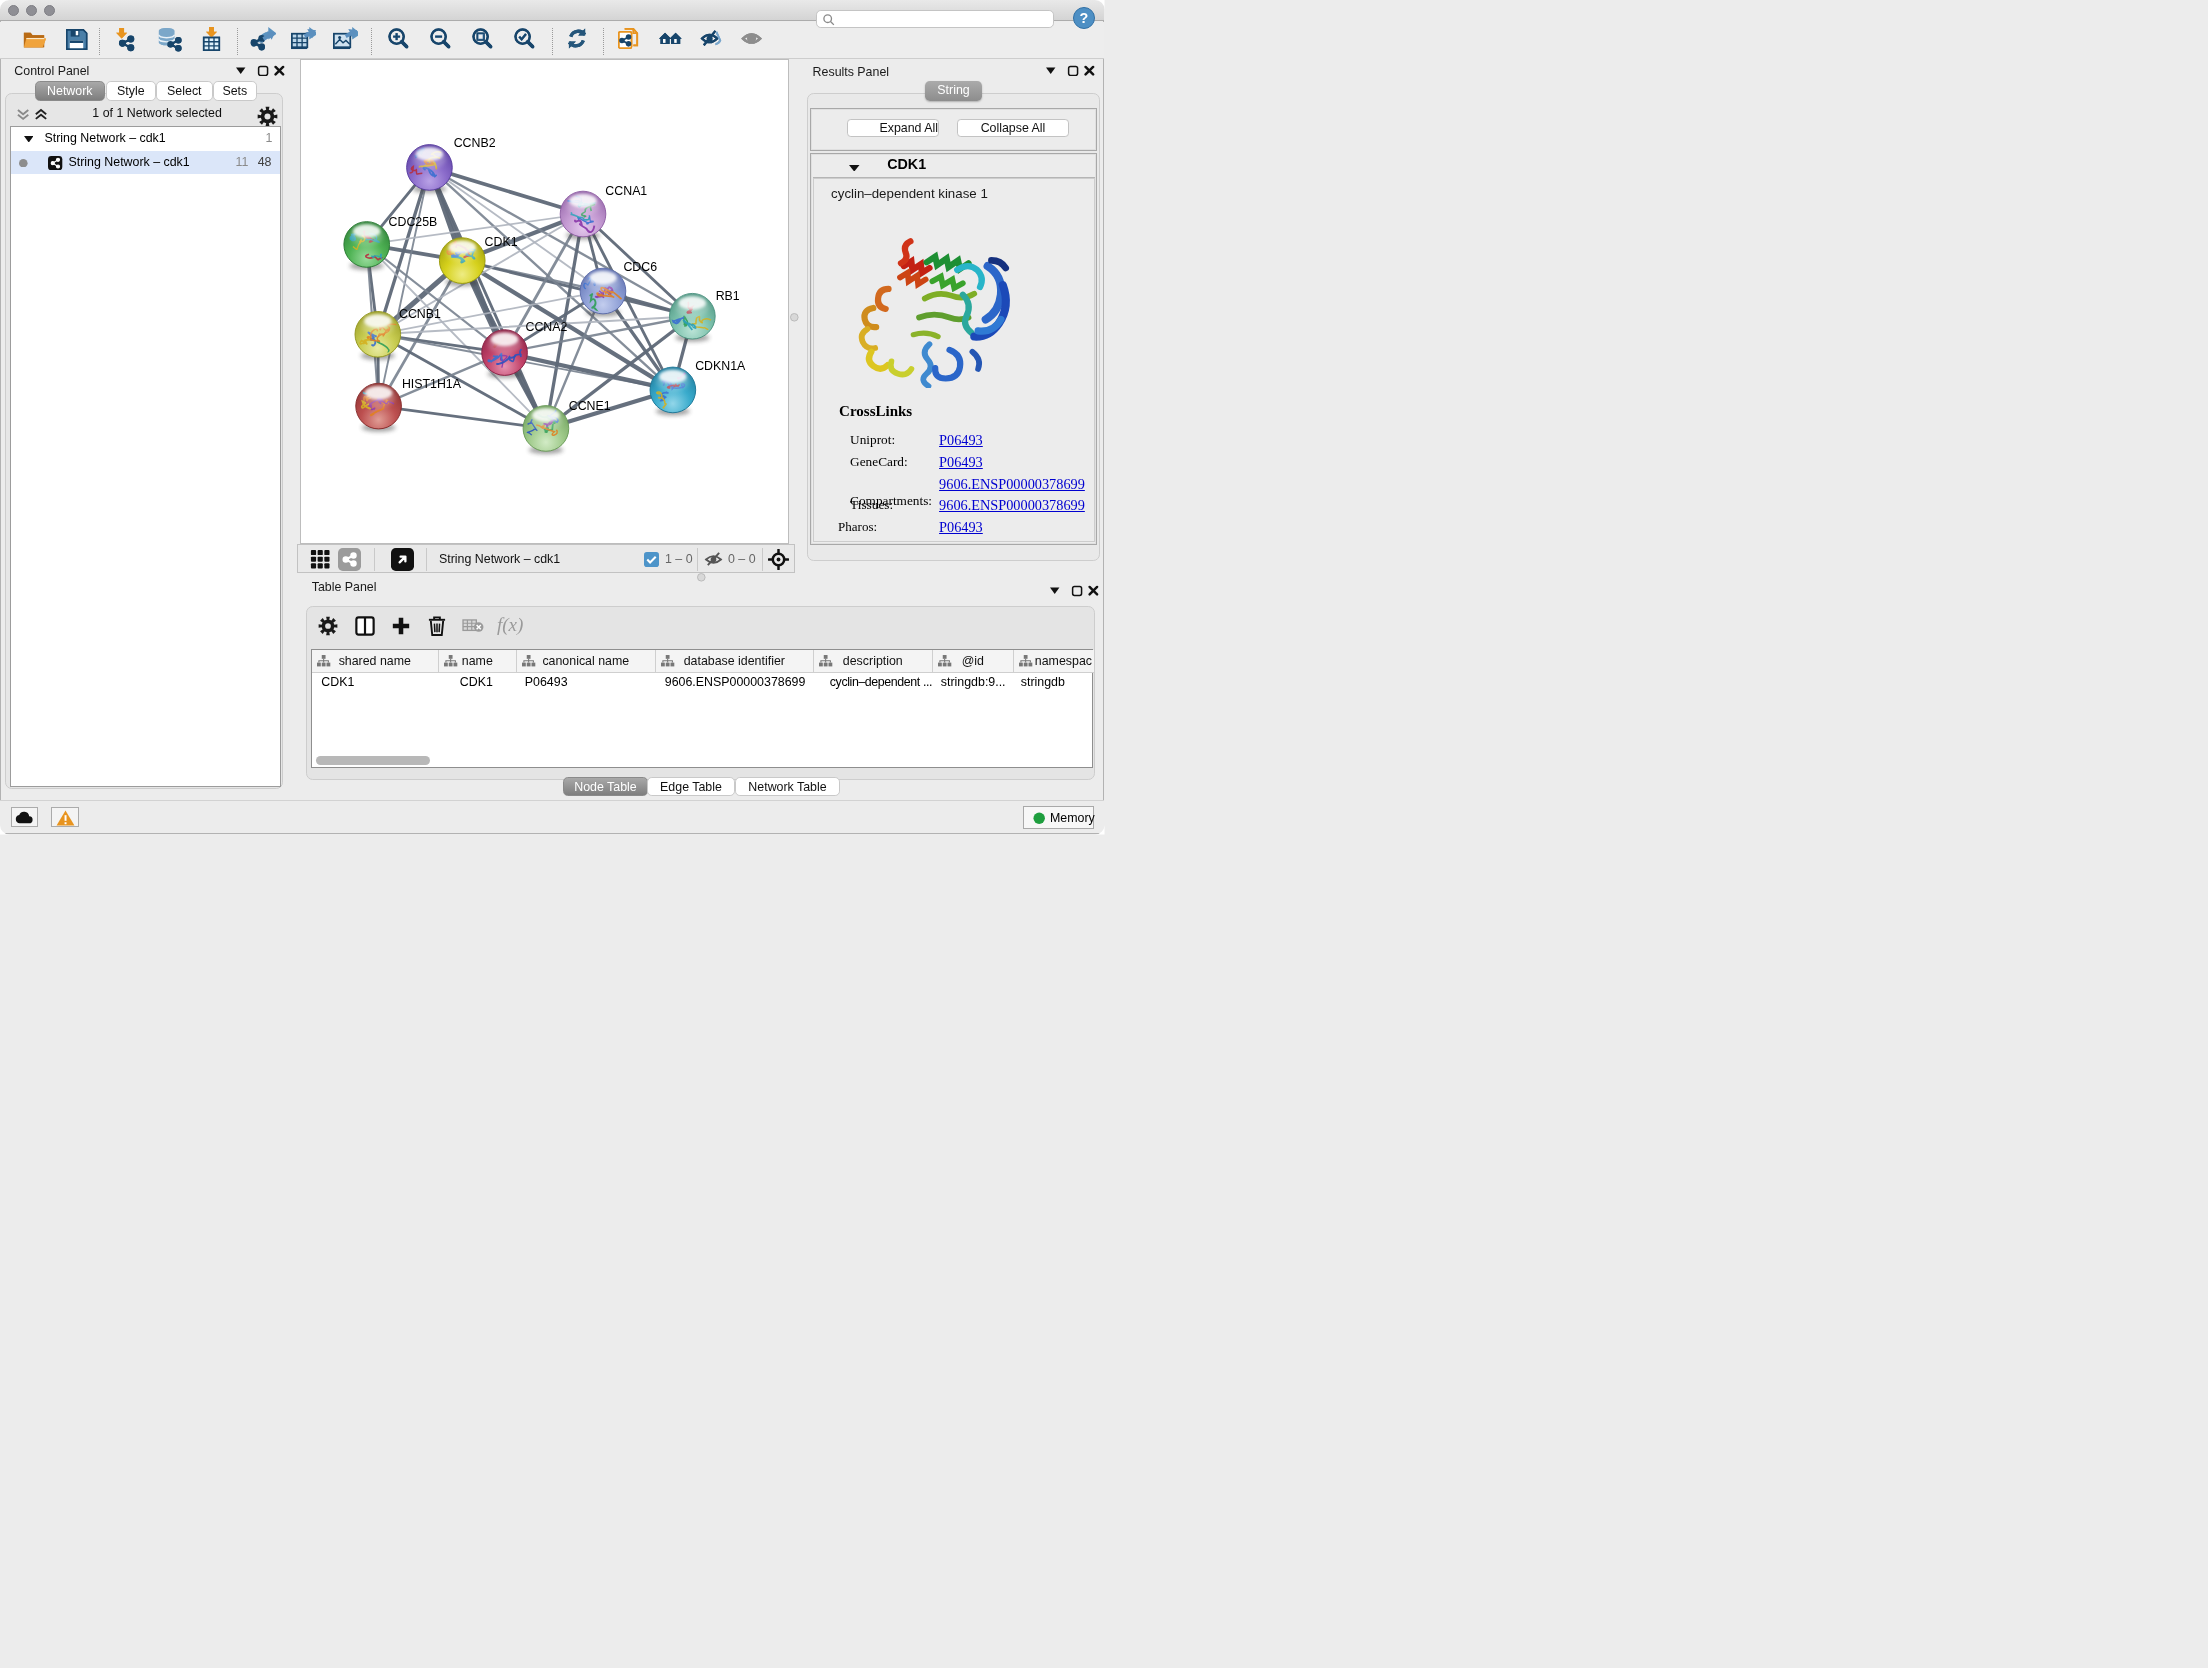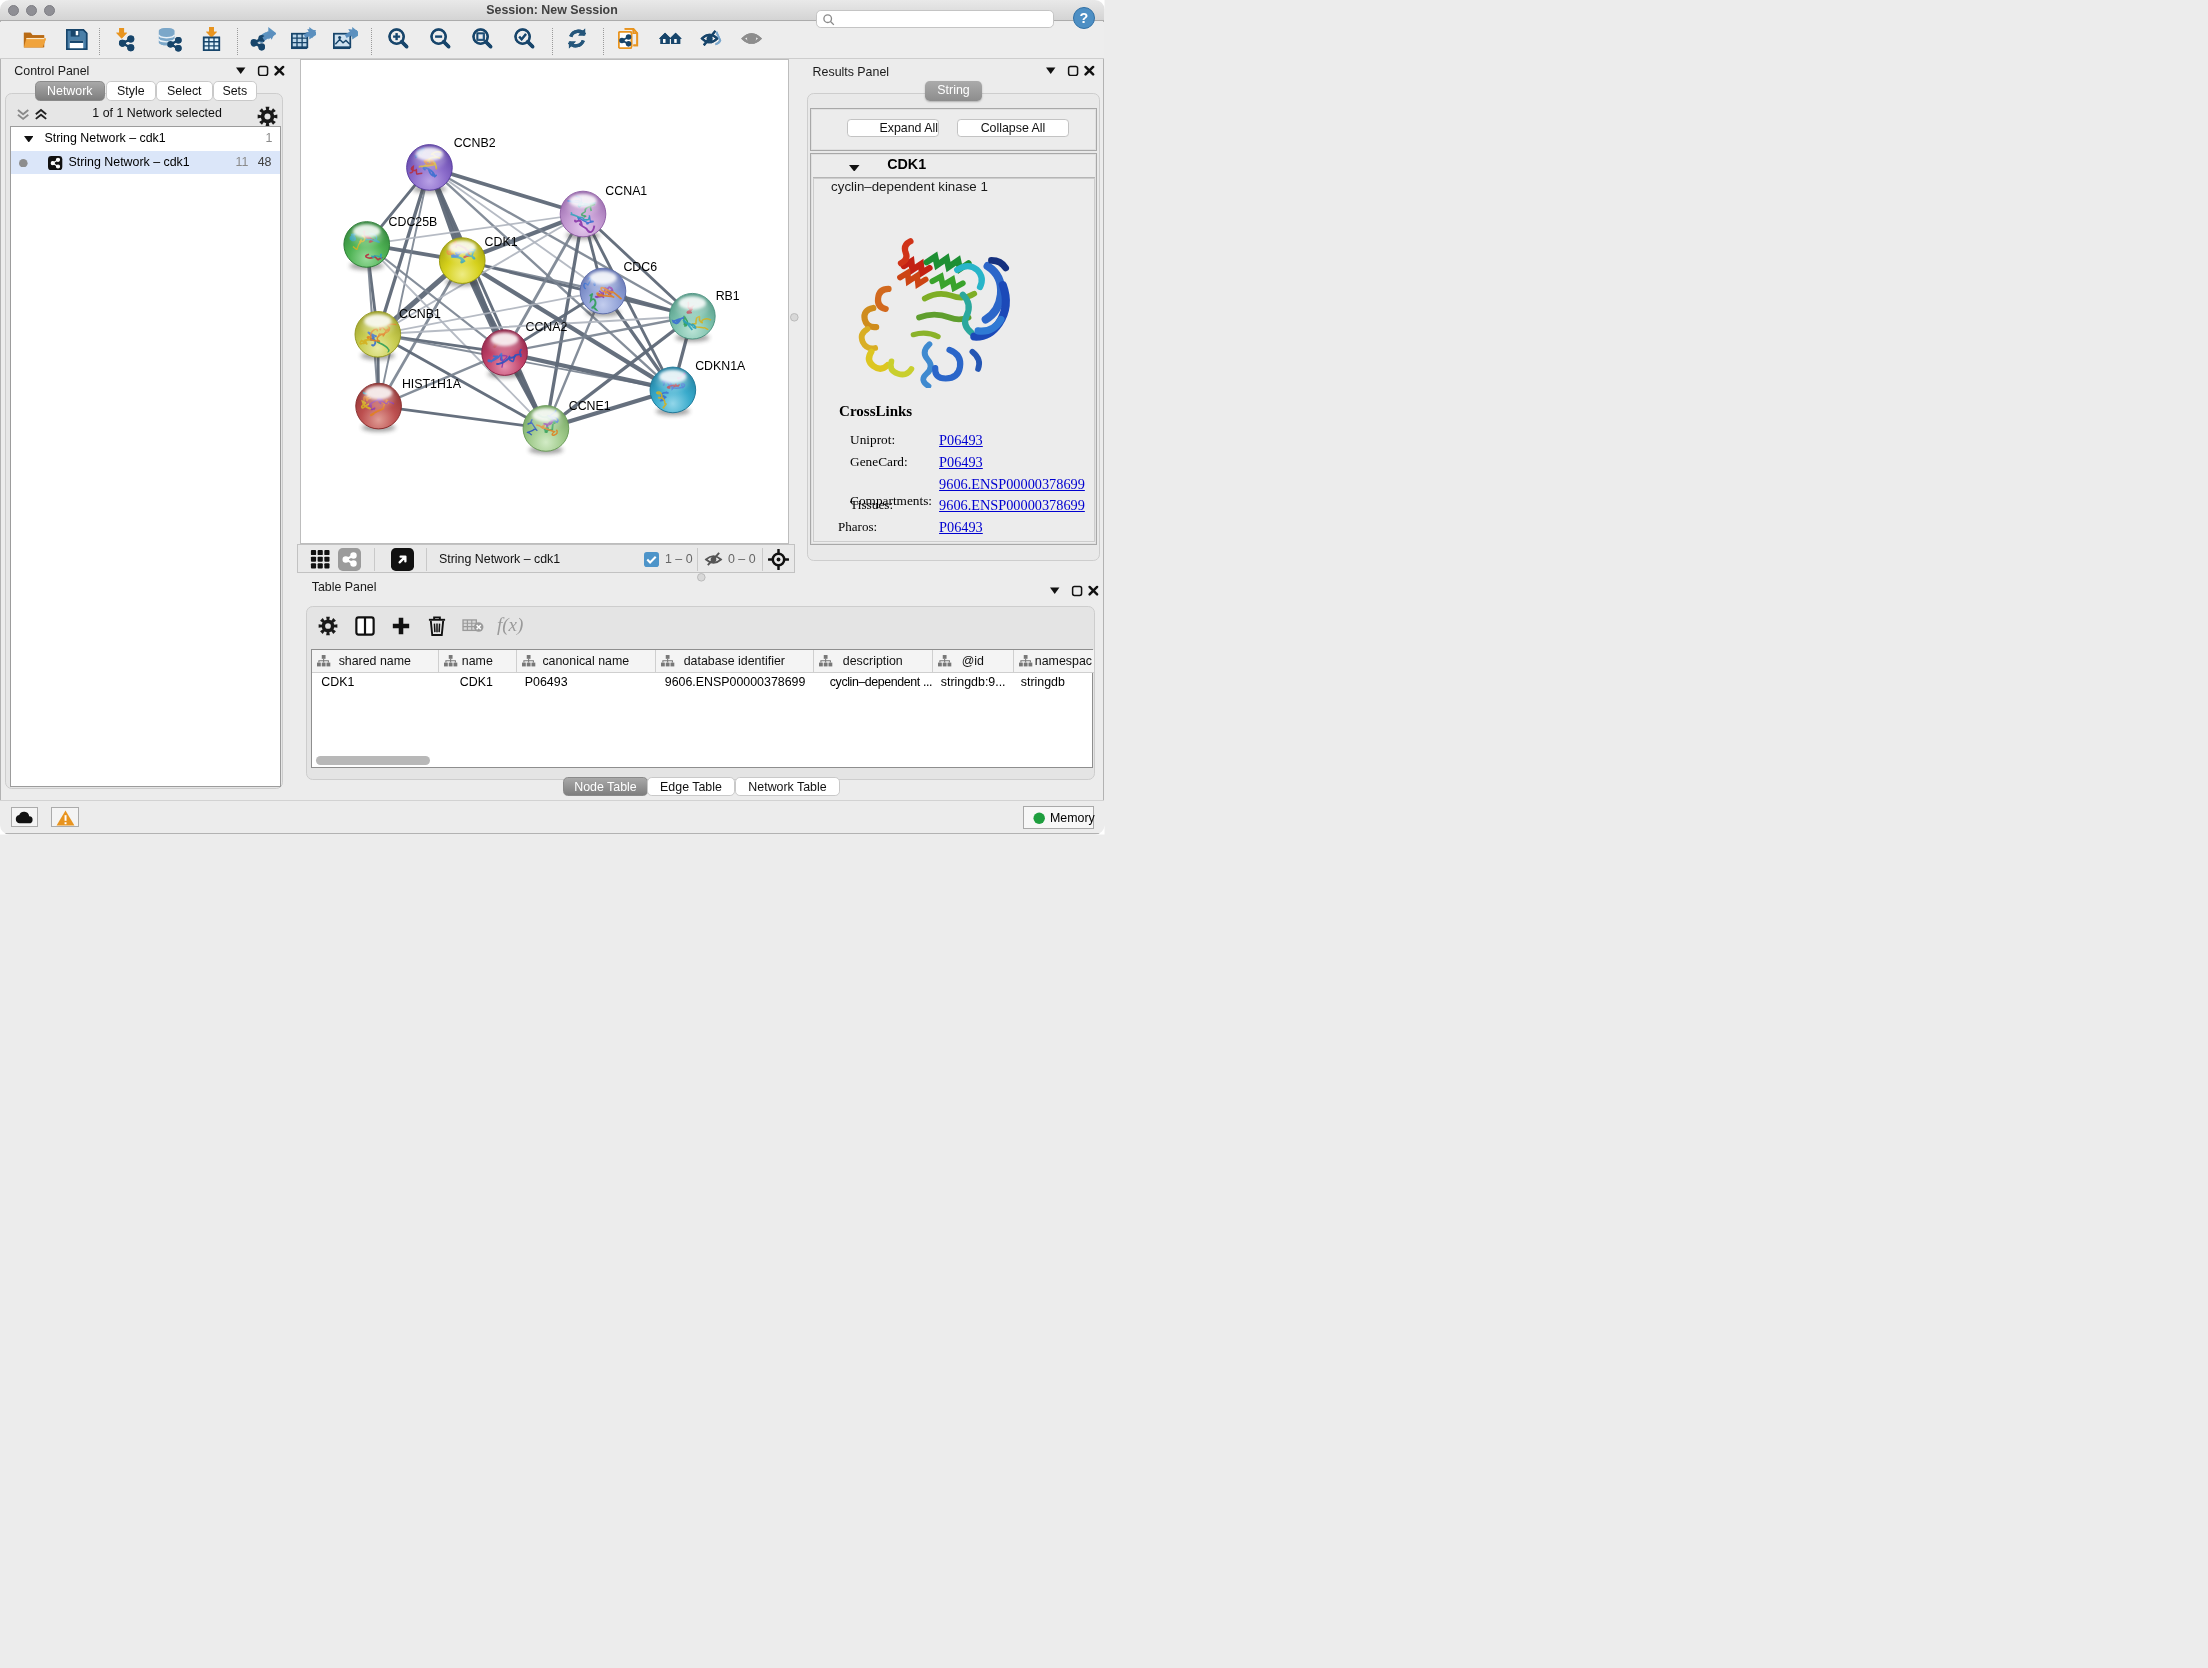--- a/index.html
+++ b/index.html
@@ -96,21 +96,20 @@
   <svg class="abs" style="left:0; top:825px; z-index:50;" width="9.5" height="9.5" viewBox="0 0 10 10">
       <path d="M0 10 H10 A10 10 0 0 1 0 0 Z" fill="#ffffff"></path>
     </svg>
     <svg class="abs" style="left:1095px; top:825px; z-index:50;" width="9.5" height="9.5" viewBox="0 0 10 10">
       <path d="M10 10 H0 A10 10 0 0 0 10 0 Z" fill="#ffffff"></path>
     </svg>
   <div id="titlebar">
     <div class="tl" style="left:7.6px;"></div>
     <div class="tl" style="left:26px;"></div>
     <div class="tl" style="left:44px;"></div>
-    <div id="title">Session: New Session</div>
   </div>
 
   <div id="toolbar">
     <div id="tb-icons">
         <div class="tbsep" style="left:99px;"></div>
         <div class="tbsep" style="left:237px;"></div>
         <div class="tbsep" style="left:371px;"></div>
         <div class="tbsep" style="left:552px;"></div>
         <div class="tbsep" style="left:603px;"></div>
         <svg class="abs" style="left:21px; top:3.8px;" width="27" height="27" viewBox="0 0 28 28">
@@ -791,21 +790,21 @@
     <div class="rbox" style="top:49px; height:43px;"></div>
     <div class="btn" style="left:43px; top:60px; width:92px;text-align:right;">Expand All</div>
     <div class="btn" style="left:153px; top:60px; width:112px;">Collapse All</div>
     <div class="rbox" style="top:94px; height:392px;">
       <svg class="abs" style="left:38px; top:9.5px;" width="10.5" height="7.6" viewBox="0 0 11 8">
         <polygon points="0,1 11,1 5.5,8" fill="#111"></polygon>
       </svg>
       <div class="abs" style="left:76px; top:1.9px; font-size:14.3px; font-weight:bold;">CDK1</div>
       <div class="abs" style="left:1.9px; top:23px; right:1.9px; border-top:1px solid #b5b5b5;"></div>
       <div class="abs" style="left:1.9px; top:24px; right:1.9px; bottom:1.9px; border:1px solid #cdcdcd; background:#ececec;">
-        <div class="abs" style="left:17px; top:0; font-size:13.3px; color:#1a1a1a;">cyclin–dependent kinase 1</div>
+        <div class="abs" style="left:17px; top:7px; font-size:13.3px; color:#1a1a1a;">cyclin–dependent kinase 1</div>
         <div id="ribbon" class="abs" style="left:25px; top:49px;"><svg width="181" height="160" viewBox="0 0 190 168">
             <path d="M68 40 l8 -5 l1 9 l9 -6 l1 9 l8 -5" fill="none" stroke="#c32014" stroke-width="6.5" stroke-linecap="round" opacity="1.0"></path>
             <path d="M64 52 l8 -5 l1 9 l9 -6 l1 9 l8 -5" fill="none" stroke="#cc4414" stroke-width="6" stroke-linecap="round" opacity="1.0"></path>
             <path d="M75 14 q-8 4 -5 12 q3 7 -5 11" fill="none" stroke="#d03318" stroke-width="6.5" stroke-linecap="round" opacity="1.0"></path>
             <path d="M52 64 q-10 0 -11 10 q-1 9 8 11" fill="none" stroke="#d2691e" stroke-width="6.5" stroke-linecap="round" opacity="1.0"></path>
             <path d="M36 84 q-11 2 -9 12 q2 9 12 8" fill="none" stroke="#cf8c1c" stroke-width="6.5" stroke-linecap="round" opacity="1.0"></path>
             <path d="M30 106 q-9 5 -5 14 q4 8 13 6" fill="none" stroke="#d9ae24" stroke-width="6" stroke-linecap="round" opacity="1.0"></path>
             <path d="M34 130 q-6 9 2 15 q8 6 15 -1" fill="none" stroke="#ddc620" stroke-width="6.5" stroke-linecap="round" opacity="1.0"></path>
             <path d="M55 140 q-3 10 7 13 q9 3 14 -5" fill="none" stroke="#c9cf2e" stroke-width="6" stroke-linecap="round" opacity="1.0"></path>
             <path d="M92 36 l9 -6 l2 9 l10 -7 l2 9 l10 -7 l2 9 l9 -6" fill="none" stroke="#1d8f33" stroke-width="6.5" stroke-linecap="round" opacity="1.0"></path>

